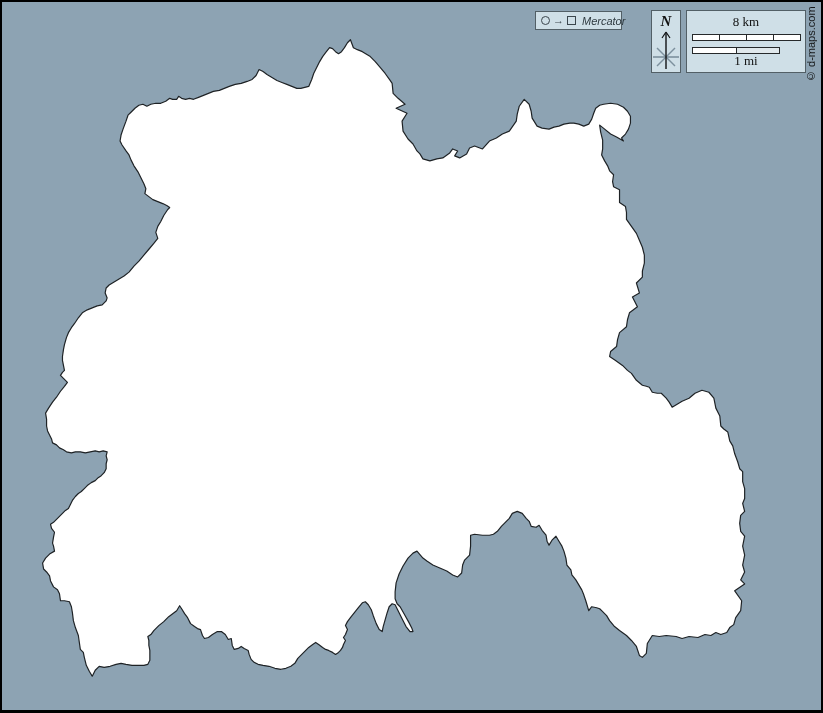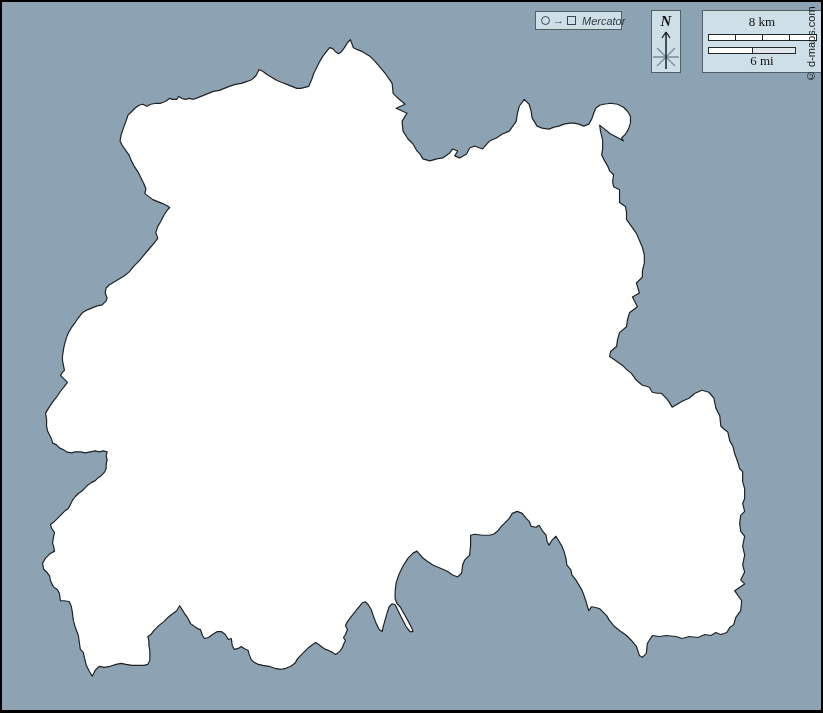--- a/index.html
+++ b/index.html
@@ -41,21 +41,21 @@
     display:flex;flex-direction:column;align-items:center;
   }
   .compass-n{
     font-family:"Liberation Serif", serif;font-style:italic;font-weight:bold;
     font-size:15px;color:#111;line-height:1.1;margin-top:2px;
   }
   .compass-rose{display:block;margin-top:0px;}
   
   .scalebox{
     position:absolute;left:684px;top:8px;width:120px;height:63px;
-    box-sizing:border-box;background:#cfdfe7;border:1px solid #525f66;margin-left:16px;
+    box-sizing:border-box;background:#cfdfe7;border:1px solid #525f66;
   }
   .scale-label{
     position:absolute;left:0;width:100%;text-align:center;
     font-family:"Liberation Serif", serif;font-size:13px;color:#111;
   }
   .scale-label.km{top:3px;}
   .scale-label.mi{bottom:3px;}
   .bar{position:absolute;left:5px;box-sizing:border-box;border:1px solid #26292b;background:#fff;display:flex;}
   .bar-km{top:23px;width:109px;height:7px;}
   .bar-mi{top:36px;width:88px;height:7px;}
@@ -105,18 +105,18 @@
     <div class="bar bar-km">
       <span class="seg"></span>
         <span class="seg"></span>
         <span class="seg"></span>
         <span class="seg"></span>
     </div>
     <div class="bar bar-mi">
       <span class="seg"></span>
         <span class="seg shaded"></span>
     </div>
-    <div class="scale-label mi">6 mi</div>
+    <div class="scale-label mi">1 mi</div>
   </div>
 
   <div class="credit">© d-maps.com</div>
 
 </div>
 
 </body></html>

